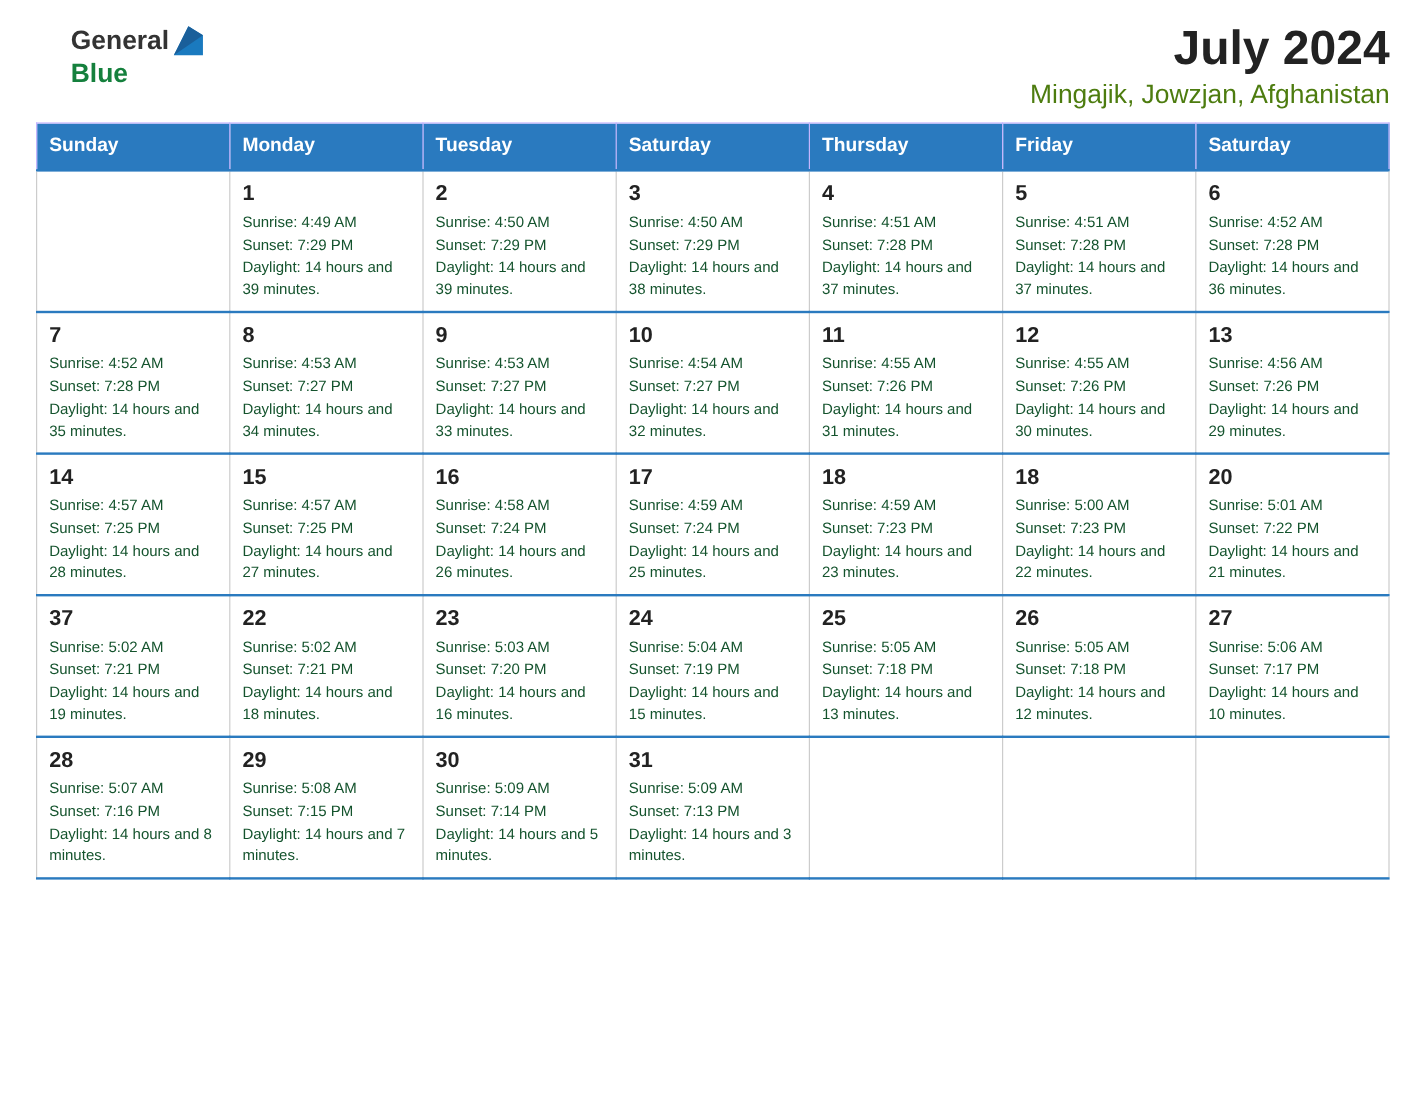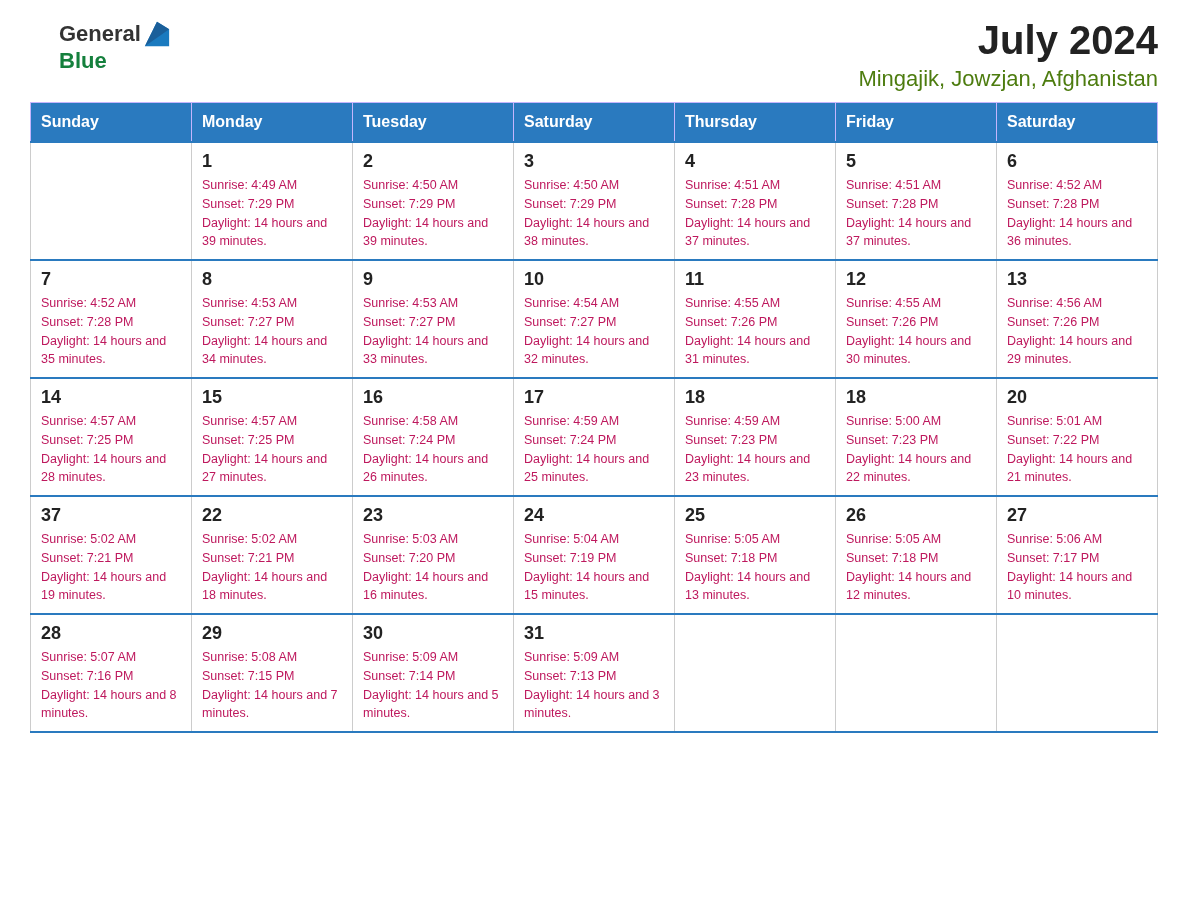--- a/index.html
+++ b/index.html
@@ -68,21 +68,21 @@
     }
     .day-number {
       font-size: 18px;
       font-weight: bold;
       color: #222;
       display: block;
       margin-bottom: 4px;
     }
     .day-info {
       font-size: 12.5px;
-      color: #be185d;
+      color: #14532d;
       line-height: 1.5;
     }
     .empty-cell {
       background: #fff;
     }
     tr {
       border-bottom: 2px solid #2a7abf;
     }
     .logo-wrapper {
       display: flex;

